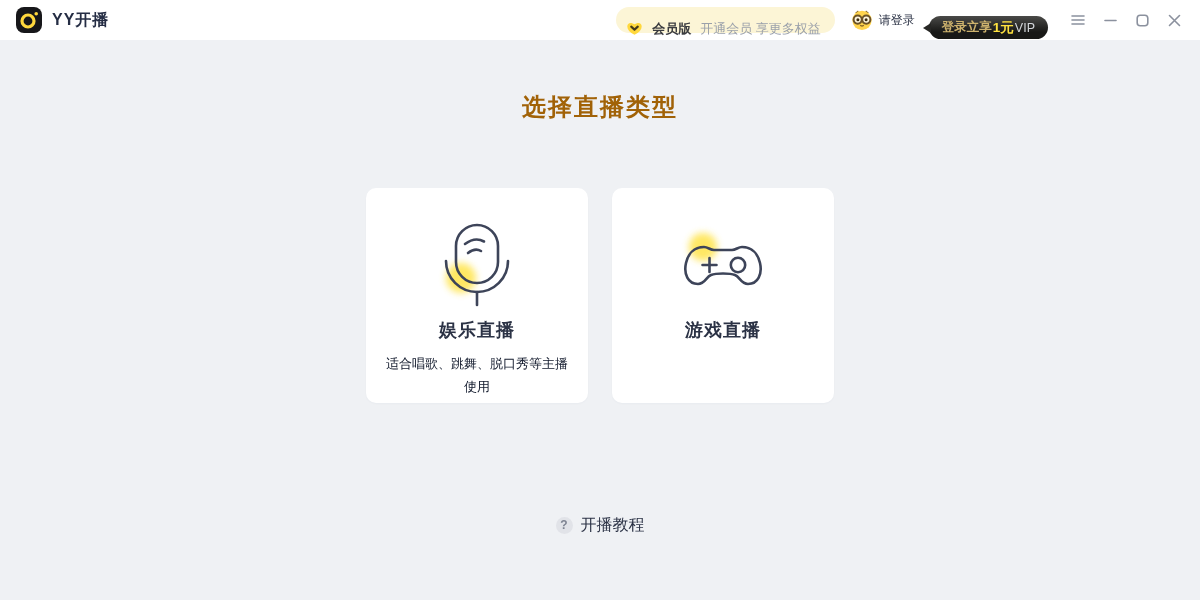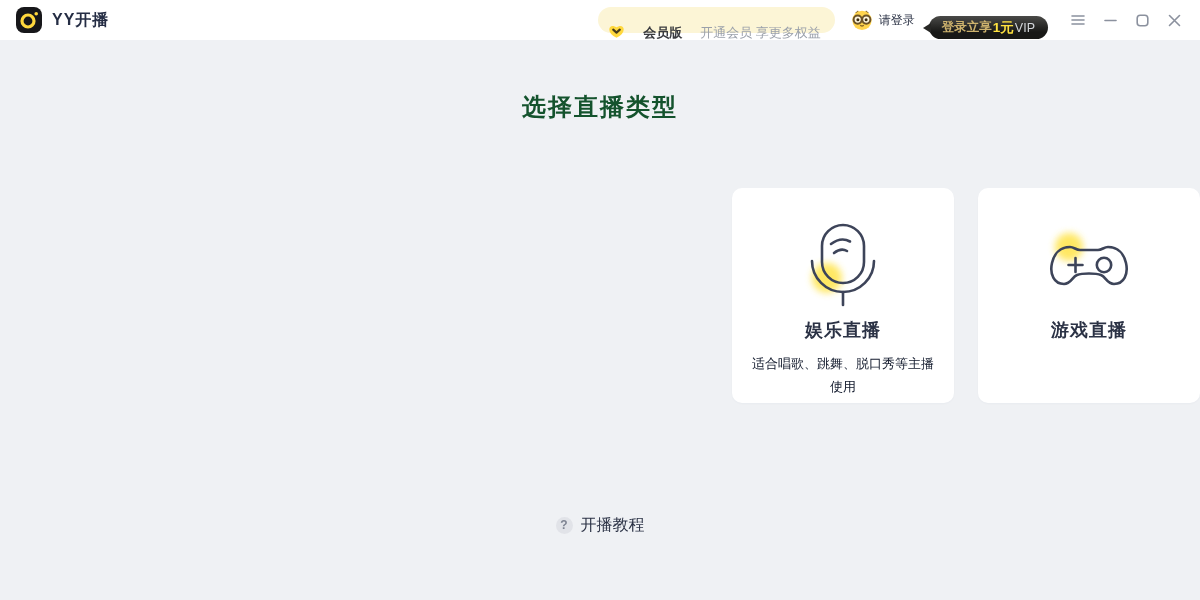--- a/index.html
+++ b/index.html
@@ -18,21 +18,21 @@
   }
   .logo {
     width:26px; height:26px; border-radius:8px; background:#17171a;
     display:flex; align-items:center; justify-content:center; flex:0 0 auto;
   }
   .app-title { margin-left:10px; font-size:16px; font-weight:bold; color:#252d44; letter-spacing:1px; }
   .tb-right { margin-left:auto; display:flex; align-items:center; }
 
   .member-pill {
     height:26px; background:#fcf5d6; border-radius:13px; display:flex;
-    gap:18px; padding:17px 14px 0 10px; cursor:pointer;
+    align-items:center; gap:9px; padding:17px 14px 0 10px; cursor:pointer;
   }
   .member-pill .badge-label { font-size:13px; font-weight:bold; color:#3a3b3f; }
   .member-pill .promo { font-size:13px; color:#9aa0aa; }
 
   .login-area { display:flex; align-items:center; gap:6px; margin-left:16px; cursor:pointer; }
   .login-label { font-size:12px; color:#2b3245; }
 
   .vip-btn {
     position:relative; margin-left:14px; height:23px; border-radius:12px;
     background:linear-gradient(180deg,#4a4a48 0%,#181816 70%);
@@ -52,24 +52,24 @@
   .win-controls { display:flex; align-items:center; margin-left:14px; }
   .win-btn {
     width:32px; height:30px; display:flex; align-items:center; justify-content:center;
     background:transparent; border:none; cursor:pointer;
   }
   .win-btn svg { stroke:#8b919e; stroke-width:1.6; fill:none; stroke-linecap:round; }
 
   
   .main { flex:1; text-align:center; }
   .heading {
-    padding-top:52px; font-size:24px; font-weight:bold; color:#14532d;
+    padding-top:52px; font-size:24px; font-weight:bold; color:#a16207;
     letter-spacing:2px; line-height:30px;
   }
-  .cards { margin-top:66px; display:flex; justify-content:flex-end; gap:24px; }
+  .cards { margin-top:66px; display:flex; justify-content:center; gap:24px; }
   .card {
     width:222px; height:215px; background:#ffffff; border-radius:10px;
     padding-top:30px; cursor:pointer; box-shadow:0 1px 2px rgba(40,50,80,0.03);
   }
   .icon-wrap { height:96px; display:flex; align-items:center; justify-content:center; }
   .card-title { font-size:18px; font-weight:bold; color:#2b3245; margin-top:4px; letter-spacing:1px; }
   .card-desc {
     font-size:13px; color:#0f172a; line-height:23px; margin:10px auto 0;
     max-width:186px;
   }

